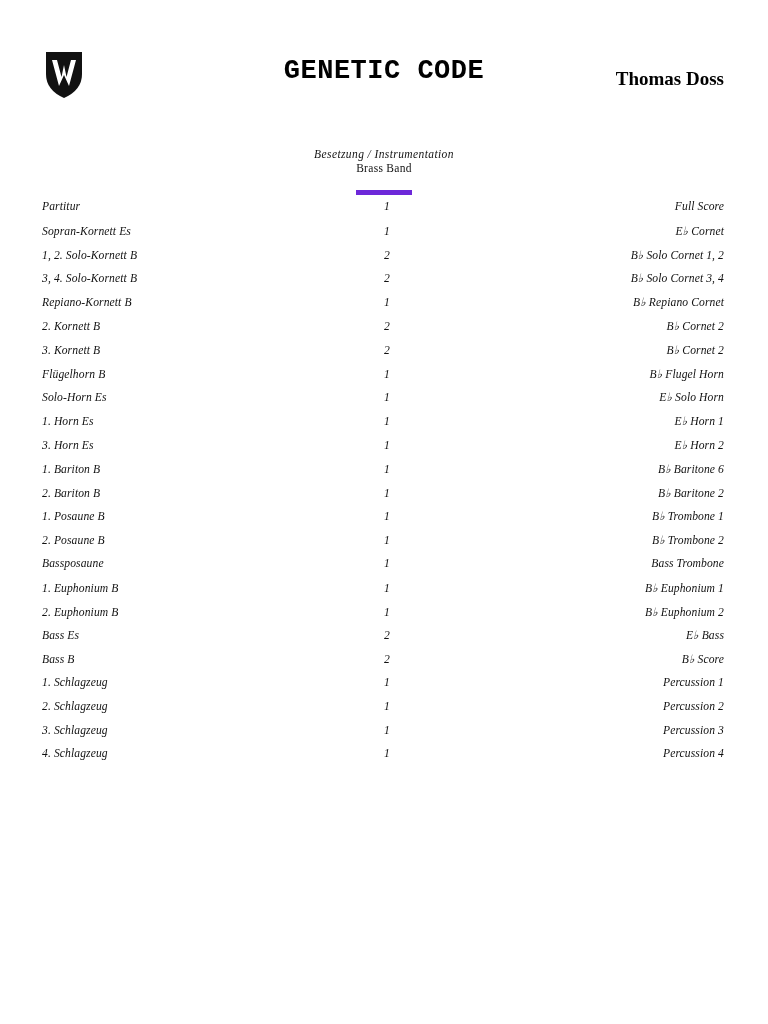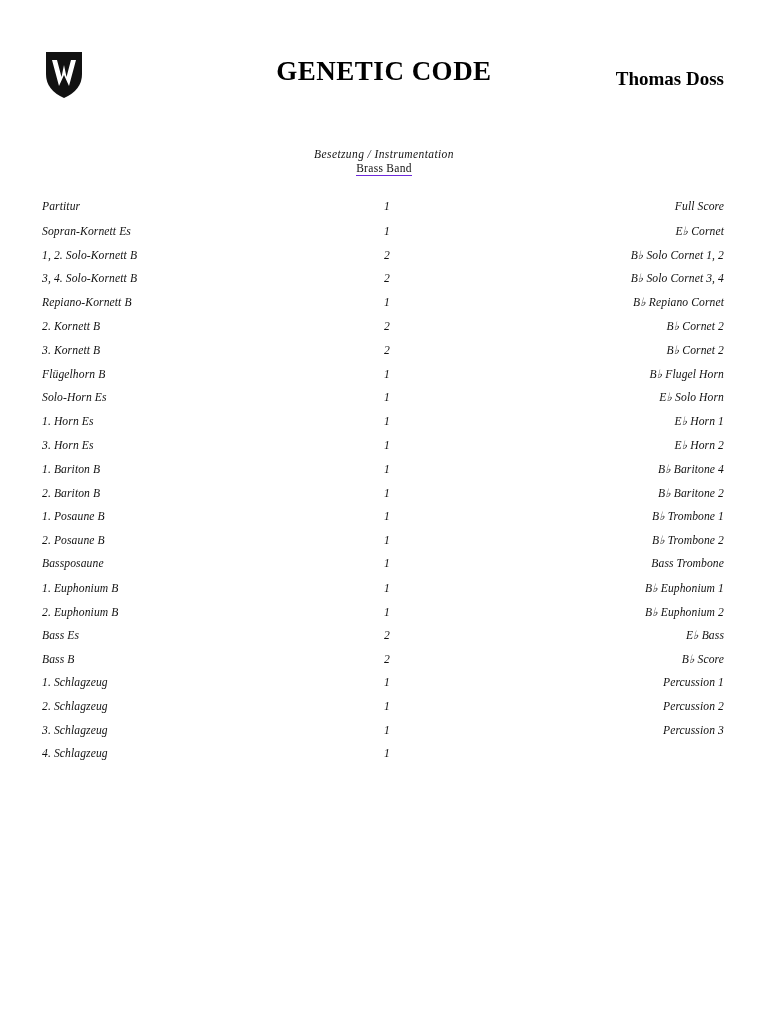--- a/index.html
+++ b/index.html
@@ -38,21 +38,21 @@
     height: 50px;
   }
   .logo svg { display: block; }
 
   .doc-title {
     position: absolute;
     left: 0;
     top: 14px;
     width: 768px;
     text-align: center;
-    font-family: Liberation Serif, serif;
+    font-family: Liberation Mono, monospace;
     font-size: 27px;
     font-weight: bold;
     letter-spacing: 0.5px;
     color: #000;
   }
   .composer {
     position: absolute;
     right: 44px;
     top: 26px;
     font-family: "Liberation Serif", serif;
@@ -76,22 +76,22 @@
     letter-spacing: 0.4px;
     color: #111;
   }
   .caption .line2 {
     margin-top: 2px;
     font-size: 11.5px;
     letter-spacing: 0.3px;
     color: #111;
   }
   .caption .line2 span {
-    border-bottom: 1px solid #6d28d9;
-    padding-bottom: 1px;
+    border-bottom: 5px solid #6d28d9;
+    padding-bottom: 16px;
   }
 
   
   .table {
     position: absolute;
     top: 200px;
     left: 42px;
     width: 684px;
   }
   .row {
@@ -210,21 +210,21 @@
 
     <div class="row">
       <div class="col-de">3. Horn Es</div>
       <div class="col-qty">1</div>
       <div class="col-en">E♭ Horn 2</div>
     </div>
 
     <div class="row">
       <div class="col-de">1. Bariton B</div>
       <div class="col-qty">1</div>
-      <div class="col-en">B♭ Baritone 4</div>
+      <div class="col-en">B♭ Baritone 6</div>
     </div>
 
     <div class="row">
       <div class="col-de">2. Bariton B</div>
       <div class="col-qty">1</div>
       <div class="col-en">B♭ Baritone 2</div>
     </div>
 
     <div class="row">
       <div class="col-de">1. Posaune B</div>
@@ -282,16 +282,17 @@
 
     <div class="row">
       <div class="col-de">3. Schlagzeug</div>
       <div class="col-qty">1</div>
       <div class="col-en">Percussion 3</div>
     </div>
 
     <div class="row">
       <div class="col-de">4. Schlagzeug</div>
       <div class="col-qty">1</div>
+      <div class="col-en">Percussion 4</div>
     </div>
 
   </div>
 </div>
 
 </body></html>

